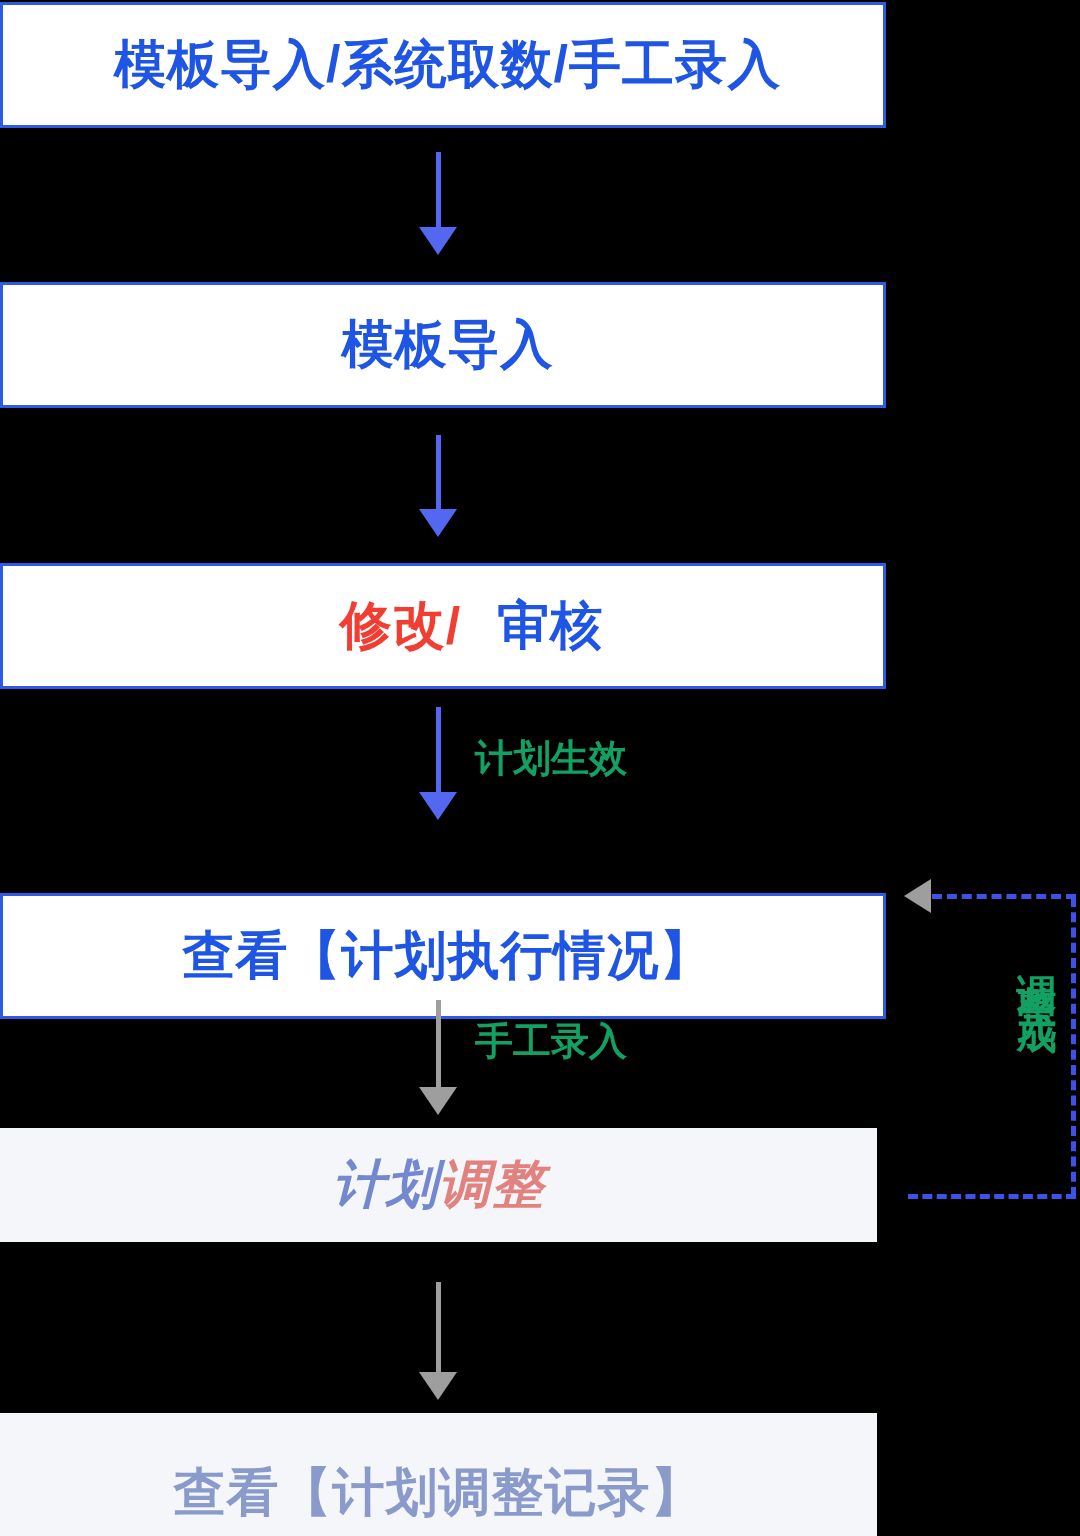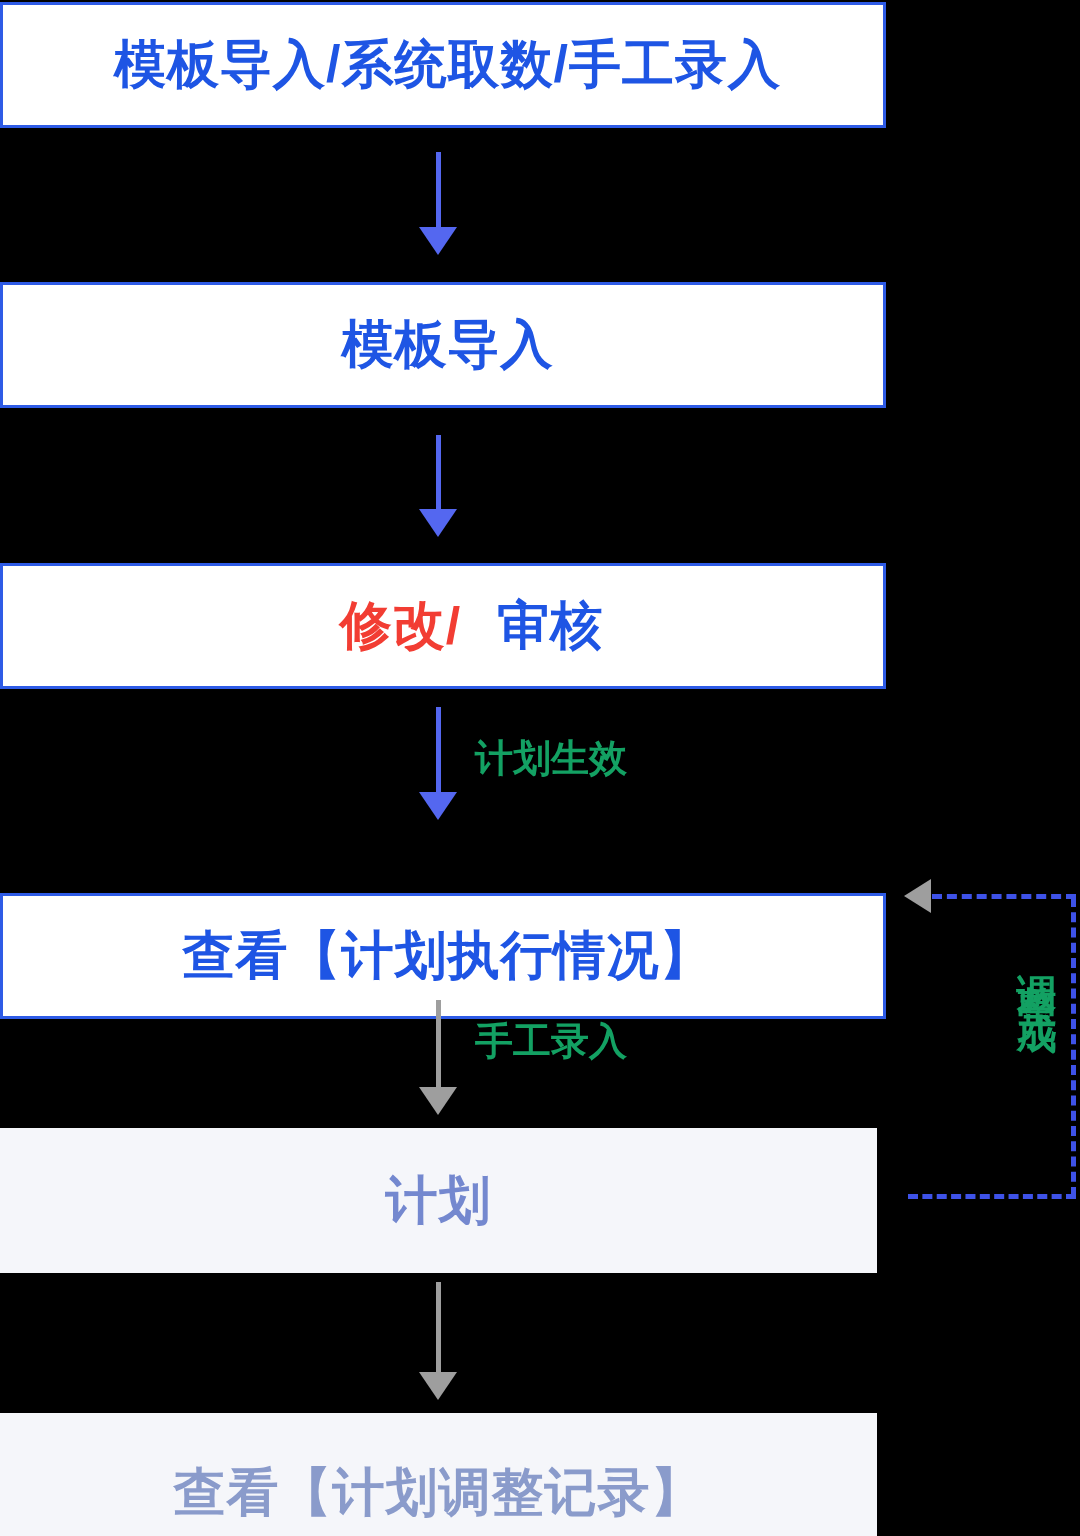--- a/index.html
+++ b/index.html
@@ -26,21 +26,21 @@
   .node.faded{
     background:#f5f6fa;
     border:none;
     width:877px;
     color:#8a9bcb;
   }
   #node-1{top:2px;height:120px;}
   #node-2{top:282px;height:120px;}
   #node-3{top:563px;height:120px;}
   #node-4{top:845px;height:120px;margin-top:48px;}
-  #node-5{top:1128px;height:145px;}
+  #node-5{top:1128px;height:114px;font-style:italic;}
   #node-6{top:1413px;height:160px;}
 
   
   .arrow{
     position:absolute;left:416px;width:44px;
     display:flex;flex-direction:column;align-items:center;
   }
   .arrow .shaft{width:5px;flex:1;}
   .arrow .head{
     width:0;height:0;
@@ -131,20 +131,21 @@
 </div>
 
 <div id="arrow-4" class="arrow gray">
   <span class="shaft"></span>
   <span class="head"></span>
 </div>
 <div id="label-special" class="edge-label">手工录入</div>
 
 <div id="node-5" class="node faded">
   <span style="color: rgb(116, 136, 207);">计划</span>
+  <span style="color: rgb(226, 130, 126);">调整</span>
 </div>
 
 <div id="arrow-5" class="arrow gray">
   <span class="shaft"></span>
   <span class="head"></span>
 </div>
 
 <div id="node-6" class="node faded">
   <span>查看【计划调整记录】</span>
 </div>

